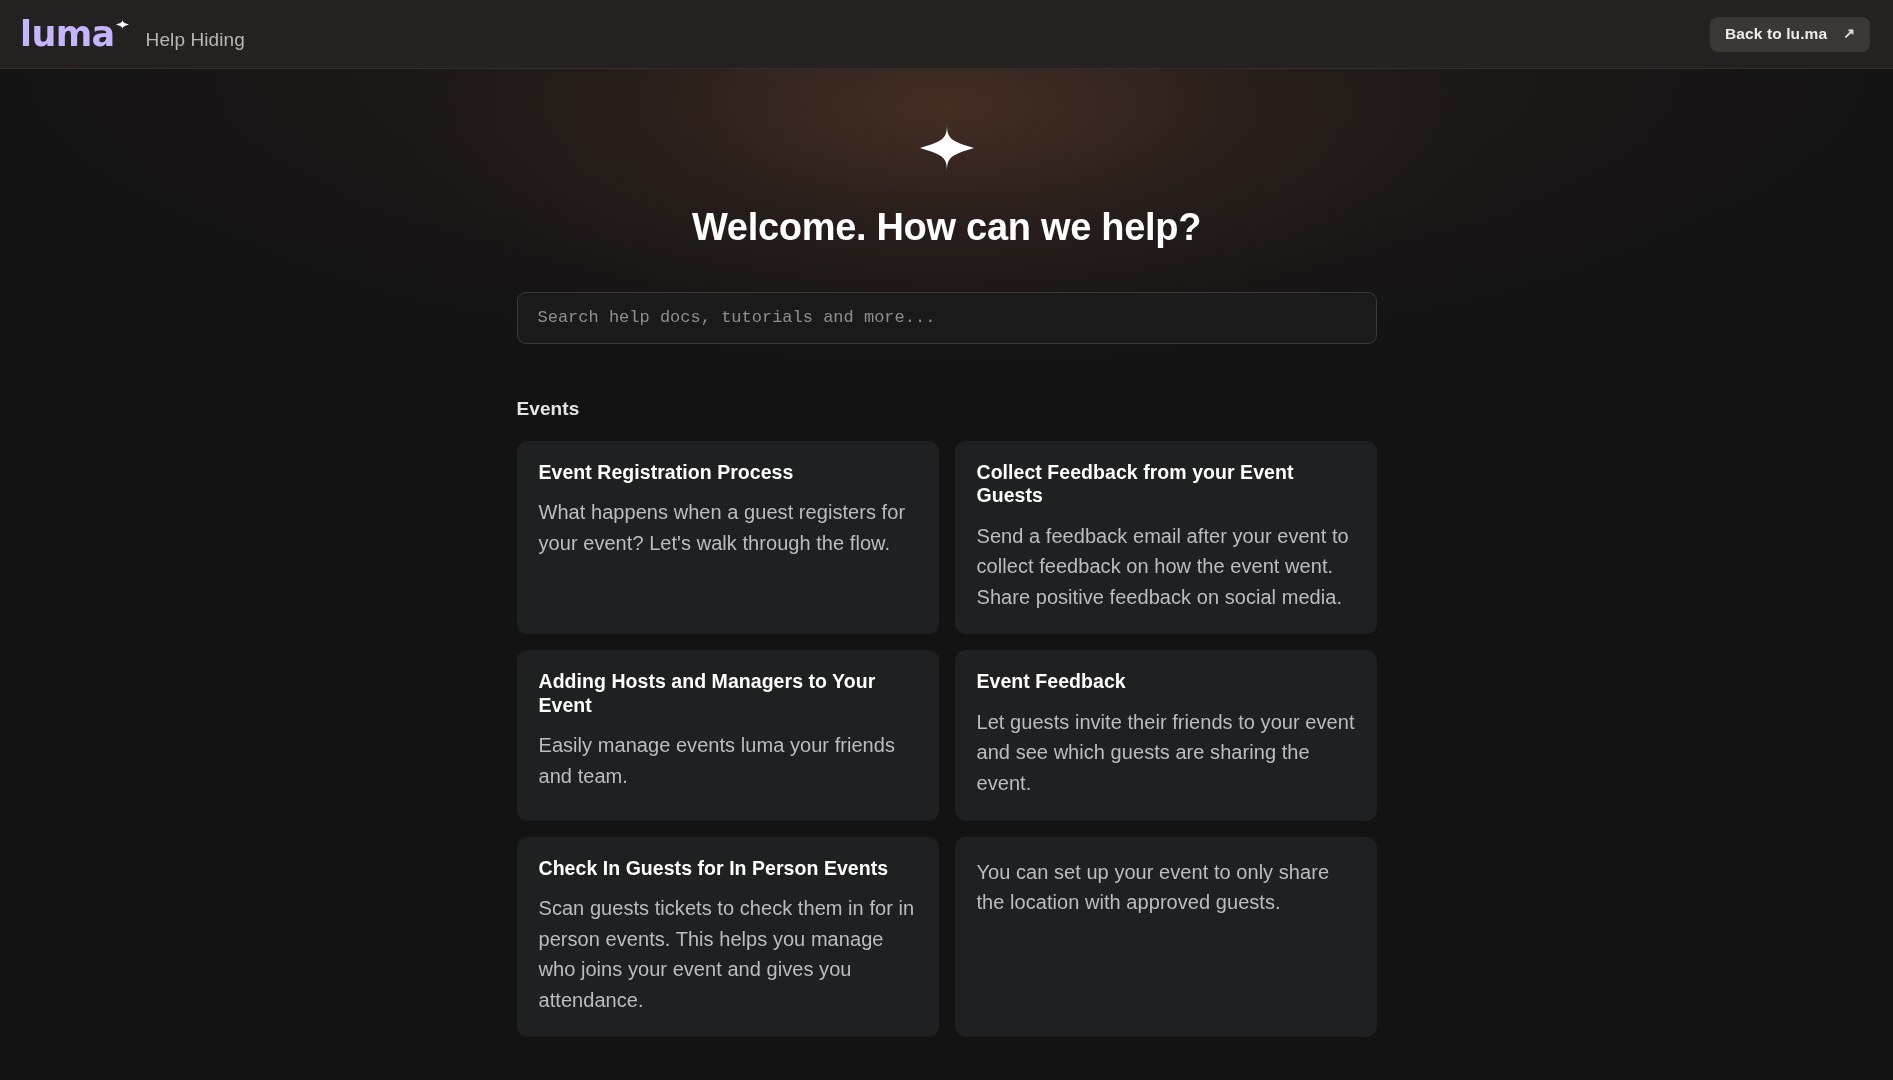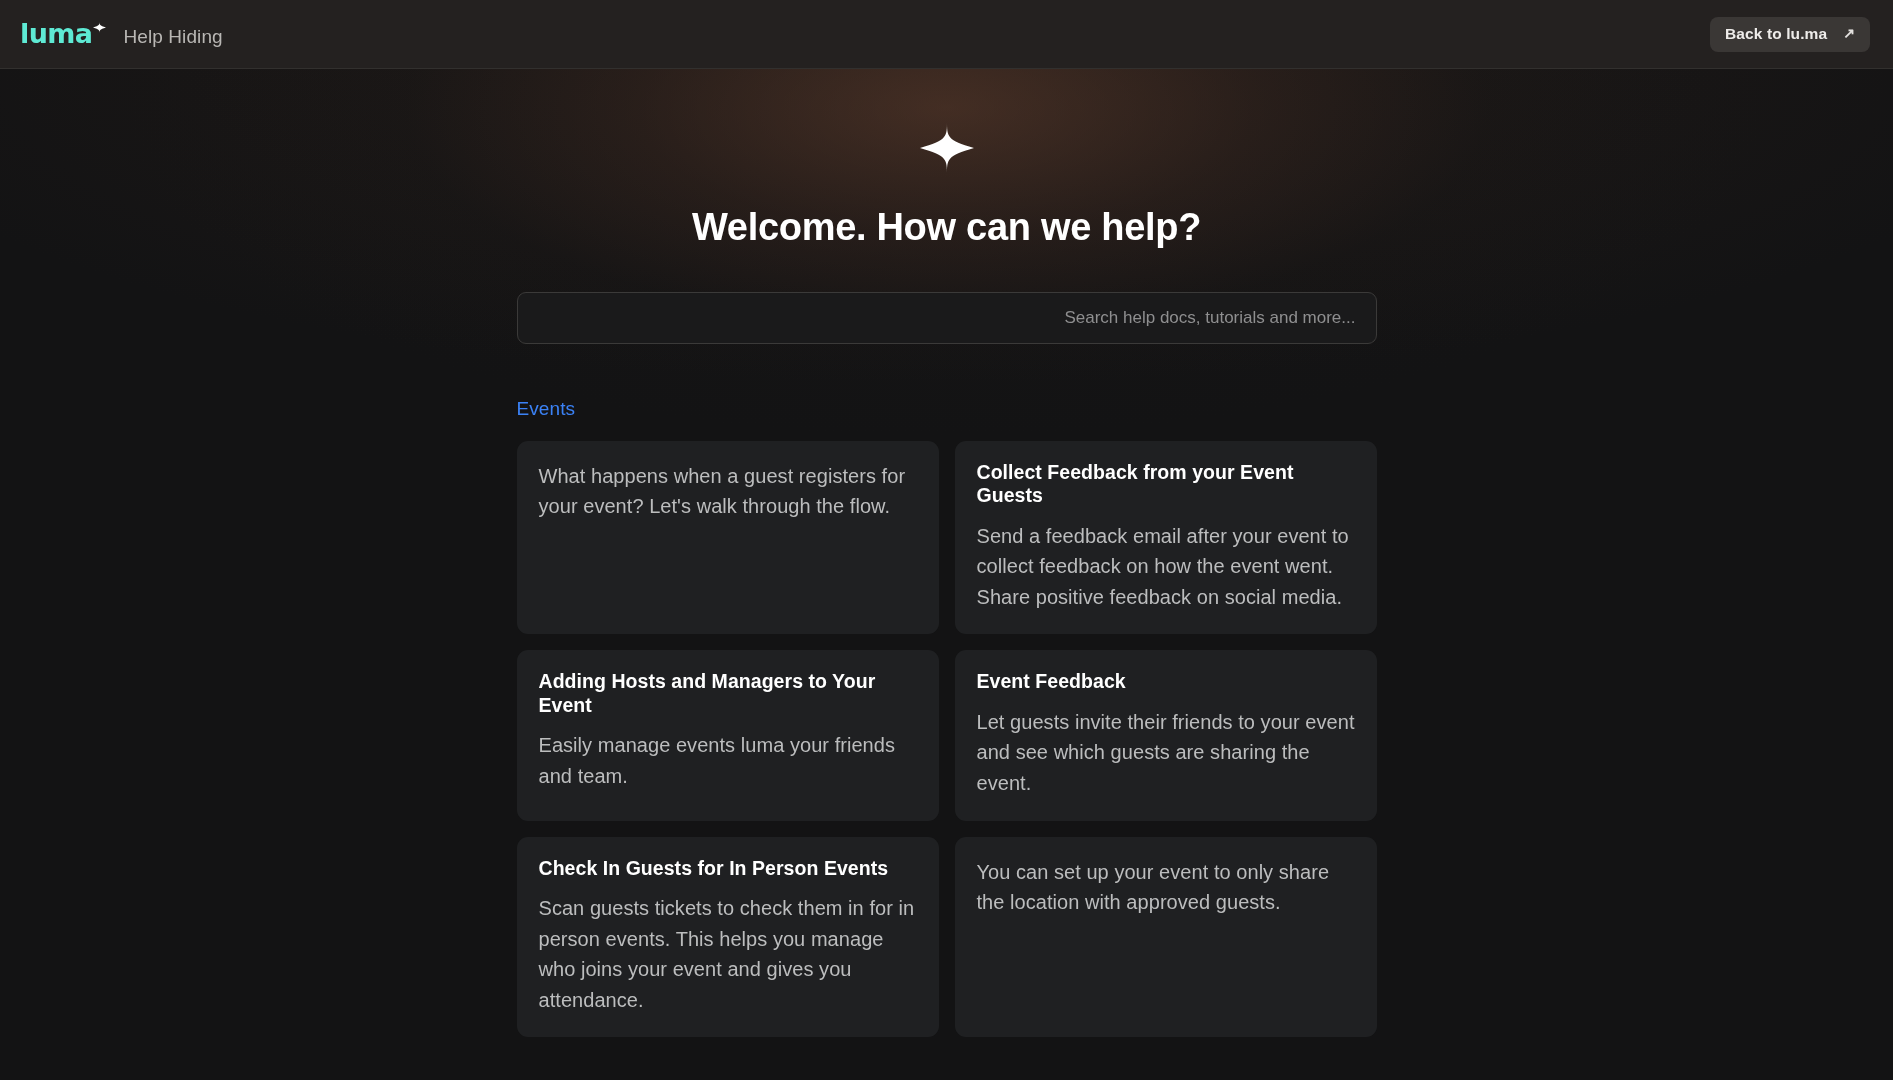--- a/index.html
+++ b/index.html
@@ -66,24 +66,24 @@
   }
 
   .logo-wrap {
     display: inline-flex;
     align-items: flex-start;
     position: relative;
   }
 
   .logo-text {
     font-family: "DejaVu Sans", sans-serif;
-    font-size: 27px;
+    font-size: 35px;
     font-weight: 700;
     letter-spacing: -0.6px;
-    color: #5eead4;
+    color: #c4b5fd;
     line-height: 1;
   }
 
   .logo-sparkle {
     width: 13px;
     height: 13px;
     margin-left: 1px;
     margin-top: 1px;
     display: block;
   }
@@ -154,43 +154,42 @@
   }
 
   .search-input {
     width: 100%;
     height: 52px;
     border-radius: 9px;
     background: #1a1a1b;
     border: 1px solid #3b3a39;
     padding: 0 20px;
     color: #f2f2f2;
-    font-family: Liberation Sans, sans-serif;
+    font-family: Liberation Mono, monospace;
     font-size: 17px;
     outline: none;
-    text-align: right;
   }
   .search-input::placeholder {
     color: #8f8f90;
     font-size: 17px;
   }
 
   
   .content {
     position: relative;
     z-index: 2;
     width: 860px;
     margin: 0 auto;
     padding-top: 54px;
   }
 
   .section-title {
     font-size: 19px;
-    font-weight: 400;
-    color: #3b82f6;
+    font-weight: 700;
+    color: #e5e5e5;
     letter-spacing: 0.1px;
     margin-bottom: 21px;
   }
 
   .card-grid {
     display: grid;
     grid-template-columns: 1fr 1fr;
     gap: 16px;
   }
 
@@ -263,20 +262,21 @@
   </div>
 
   <div class="content">
 
     <div class="section">
       <h2 class="section-title">Events</h2>
 
       <div class="card-grid">
 
         <div class="card">
+          <div class="card-title">Event Registration Process</div>
           <div class="card-desc">What happens when a guest registers for your event? Let's walk through the flow.</div>
         </div>
 
         <div class="card">
           <div class="card-title">Collect Feedback from your Event Guests</div>
           <div class="card-desc">Send a feedback email after your event to collect feedback on how the event went. Share positive feedback on social media.</div>
         </div>
 
         <div class="card">
           <div class="card-title">Adding Hosts and Managers to Your Event</div>

